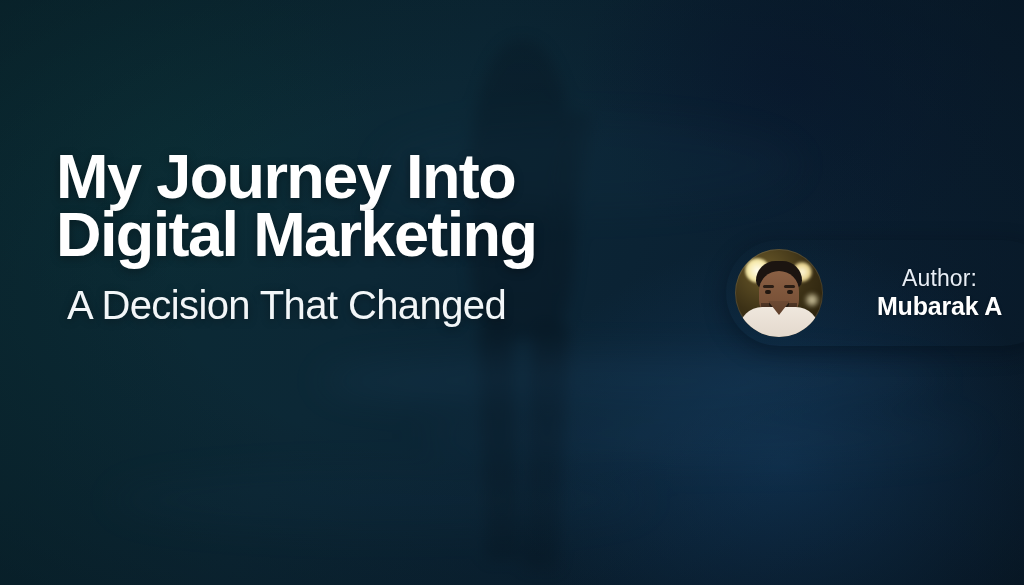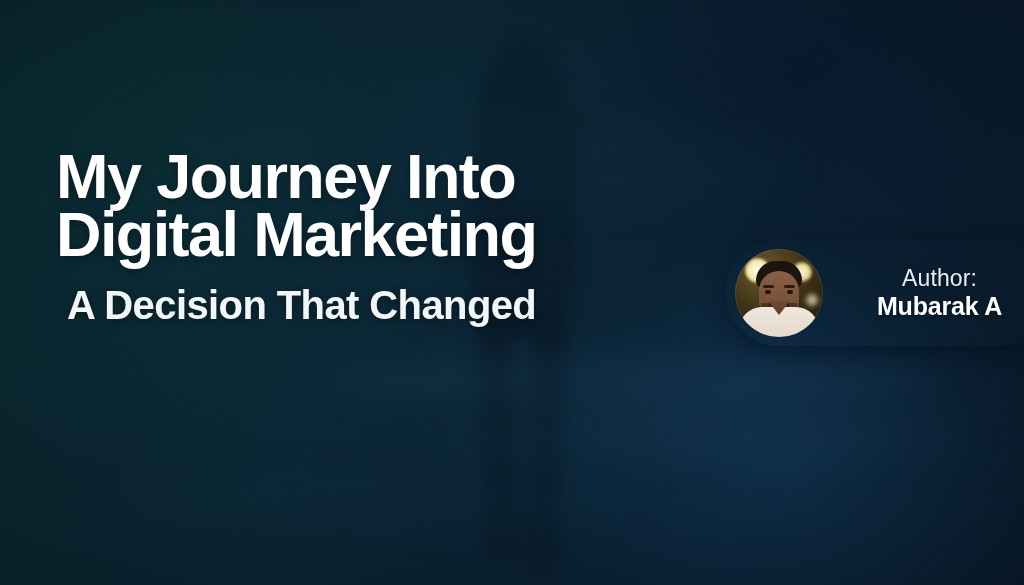--- a/index.html
+++ b/index.html
@@ -151,21 +151,21 @@
   .subhead {
     margin: 18px 0 0 0;
     color: #f2f6f8;
     font-size: 40px;
     line-height: 1.18;
     font-weight: 300;
     letter-spacing: -0.6px;
     text-shadow: 0 2px 8px rgba(0,0,0,0.35);
     white-space: nowrap;
   }
-  .subhead .sub-1 { display: block; padding-left: 11px; font-weight: bold; }
+  .subhead .sub-1 { display: block; padding-left: 11px; }
   .subhead .sub-2 { display: block; padding-left: 1px; }
 
   
   .author-badge {
     position: absolute;
     left: 726px;
     top: 240px;
     width: 330px;
     height: 106px;
     border-radius: 53px;

